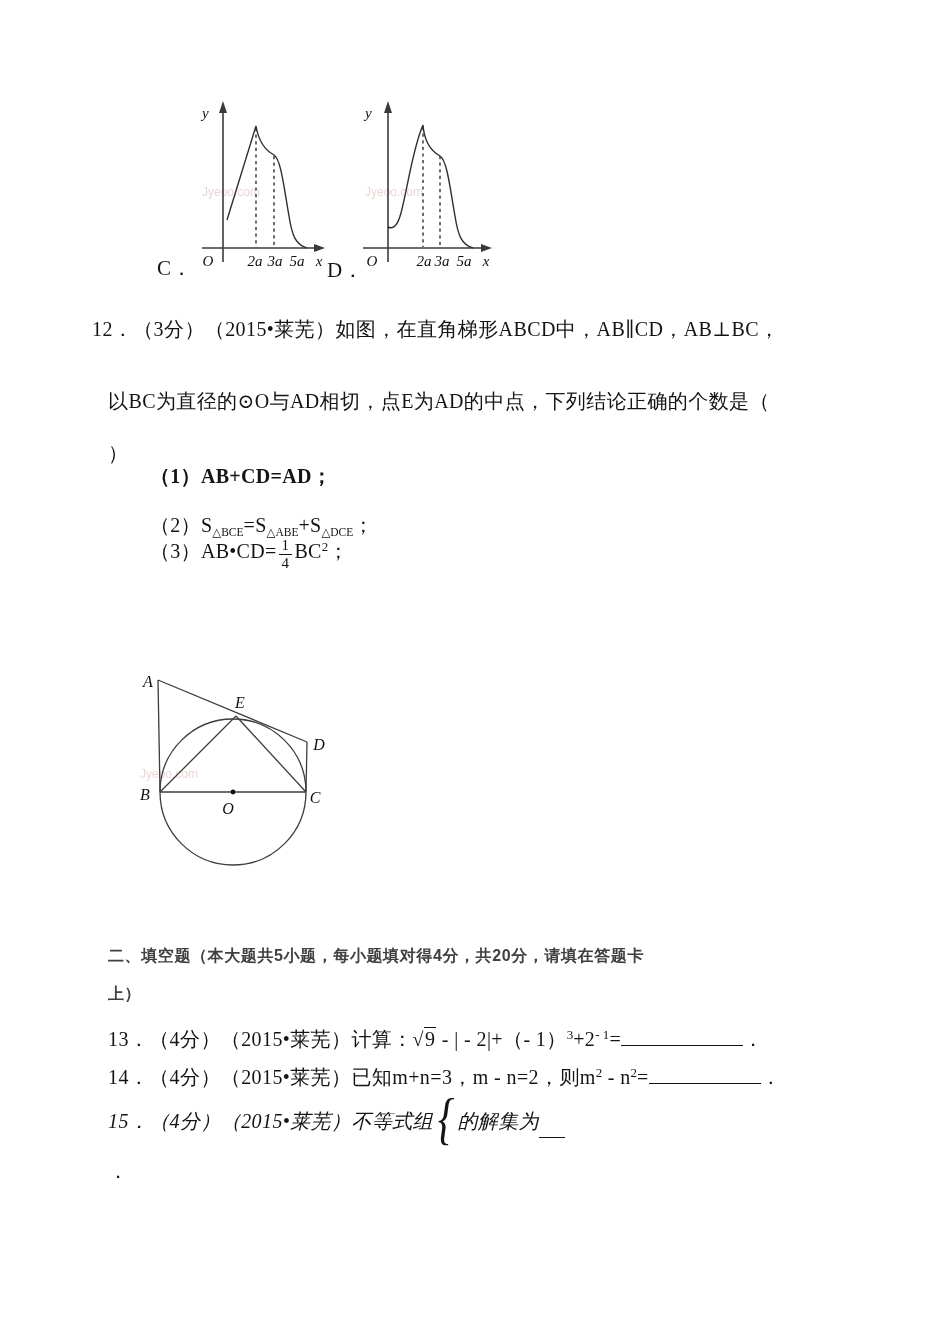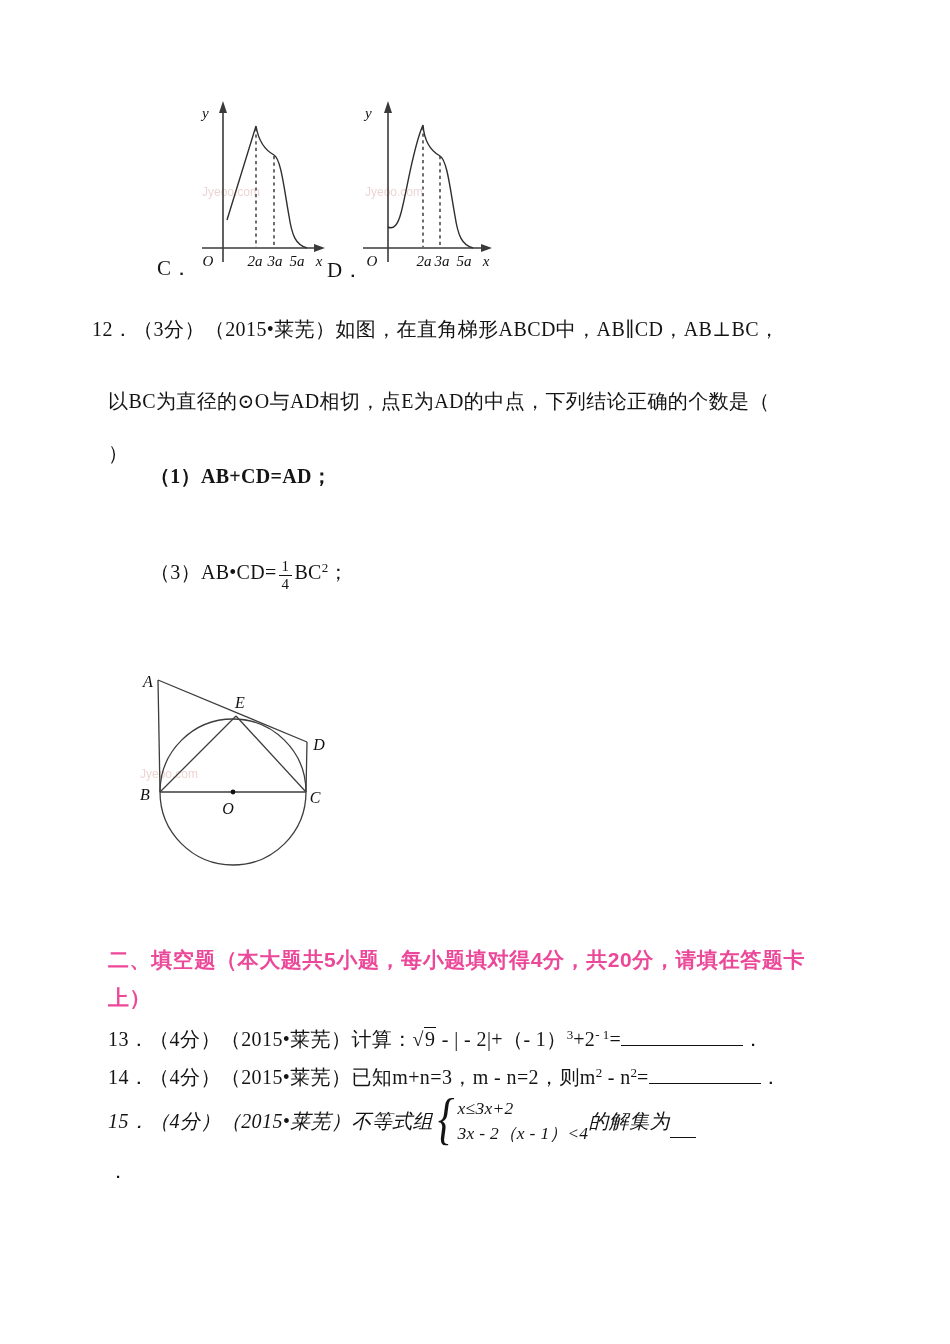--- a/index.html
+++ b/index.html
@@ -7,21 +7,21 @@
     position:relative; width:950px; height:1344px; background:#ffffff;
     font-family:"Liberation Serif","DejaVu Serif",serif; color:#141414;
     overflow:hidden;
   }
   .abs { position:absolute; }
   .t { position:absolute; white-space:nowrap; }
   .body-text { font-size:20px; letter-spacing:0.4px; }
   .stmt { font-size:20px; letter-spacing:0.3px; }
   .bold-head {
     font-family:"Liberation Sans","DejaVu Sans",sans-serif;
-    font-weight:700; font-size:21px; letter-spacing:0.6px; color:#ec4899;
+    font-weight:700; font-size:16px; letter-spacing:0.6px; color:#404040;
   }
   sup.e { font-size:13px; vertical-align:7px; letter-spacing:0; }
   sub.tri { font-size:11.5px; vertical-align:-4px; letter-spacing:0; }
   .frac { display:inline-block; vertical-align:-10px; text-align:center;
           font-size:15px; line-height:1.1; margin:0 2px; }
   .frac .num { display:block; border-bottom:1.3px solid #111; padding:0 3px; }
   .frac .den { display:block; padding:0 3px; }
   .sqrt { white-space:nowrap; }
   .sqrt .rad { border-top:1.4px solid #111; padding:0 1px; }
   .blank { display:inline-block; border-bottom:1.4px solid #111; height:19px;
@@ -95,22 +95,25 @@
   <div class="t" style="left:327px; top:256px; font-size:21px;">D．</div>
 
   <div class="t body-text" style="left:92px; top:316px;">12．（3分）（2015•莱芜）如图，在直角梯形ABCD中，AB∥CD，AB⊥BC，</div>
   <div class="t body-text" style="left:108px; top:388px;">以BC为直径的⊙O与AD相切，点E为AD的中点，下列结论正确的个数是（</div>
   <div class="t body-text" style="left:108px; top:440px;">）</div>
 
   <div class="t stmt" style="left:150px; top:463px;font-weight:bold;">
     <span>（1）</span><span>AB+CD=AD；</span>
   </div>
 
+  <div class="t stmt" style="left:150px; top:512px;">
+    <span>（2）</span><span>S</span><sub class="tri">△BCE</sub><span>=S</span><sub class="tri">△ABE</sub><span>+S</span><sub class="tri">△DCE</sub><span>；</span>
+  </div>
 
-  <div class="t stmt" style="left:150px; top:558px;">
+  <div class="t stmt" style="left:150px; top:537px;">
     <span>（3）</span><span>AB•CD=</span><span class="frac"><span class="num">1</span><span class="den">4</span></span><span>BC</span><sup class="e">2</sup><span>；</span>
   </div>
 
 
   <svg class="abs" style="left:108px; top:660px;" width="235" height="212" viewBox="0 0 235 212">
     <text class="wm" x="32" y="118">Jyeoo.com</text>
     <circle class="geo" cx="125" cy="132" r="73"></circle>
     <line class="geo" x1="50" y1="20" x2="52" y2="132"></line>
     <line class="geo" x1="52" y1="132" x2="198" y2="132"></line>
     <line class="geo" x1="198" y1="132" x2="199" y2="82"></line>
@@ -134,22 +137,18 @@
     <span>13．（4分）（2015•莱芜）计算：</span><span class="sqrt"><span>√</span><span class="rad">9</span></span><span> - | - 2|+（- 1）</span><sup class="e">3</sup><span>+2</span><sup class="e">- 1</sup><span>=</span><span class="blank" style="width:122px;"></span><span>．</span>
   </div>
 
   <div class="t body-text" style="left:108px; top:1064px;">
     <span>14．（4分）（2015•莱芜）已知m+n=3，m - n=2，则m</span><sup class="e">2</sup><span> - n</span><sup class="e">2</sup><span>=</span><span class="blank" style="width:112px;"></span><span>．</span>
   </div>
 
   <div class="sys" style="left:108px; top:1094px;">
     <span class="body-text" style="position:static;">15．（4分）（2015•莱芜）不等式组</span>
     <span class="brace">{</span>
-    <span class="rows">
-      <span>x≤3x+2</span>
-      <span>3x - 2（x - 1）&lt;4</span>
-    </span>
     <span class="body-text" style="position:static;">的解集为</span>
     <span class="blank" style="width:26px; margin-top:14px;"></span>
   </div>
   <div class="t body-text" style="left:108px; top:1158px;">．</div>
 
 </div>
 
 </body></html>

